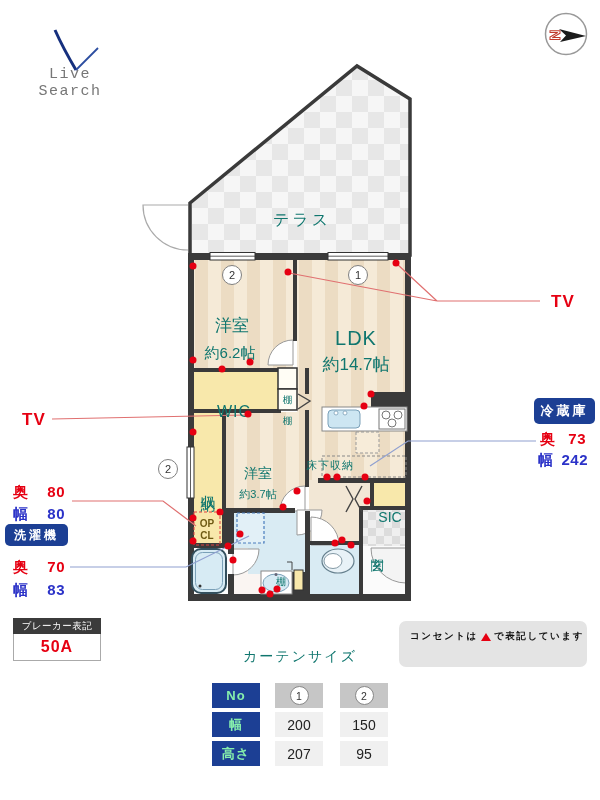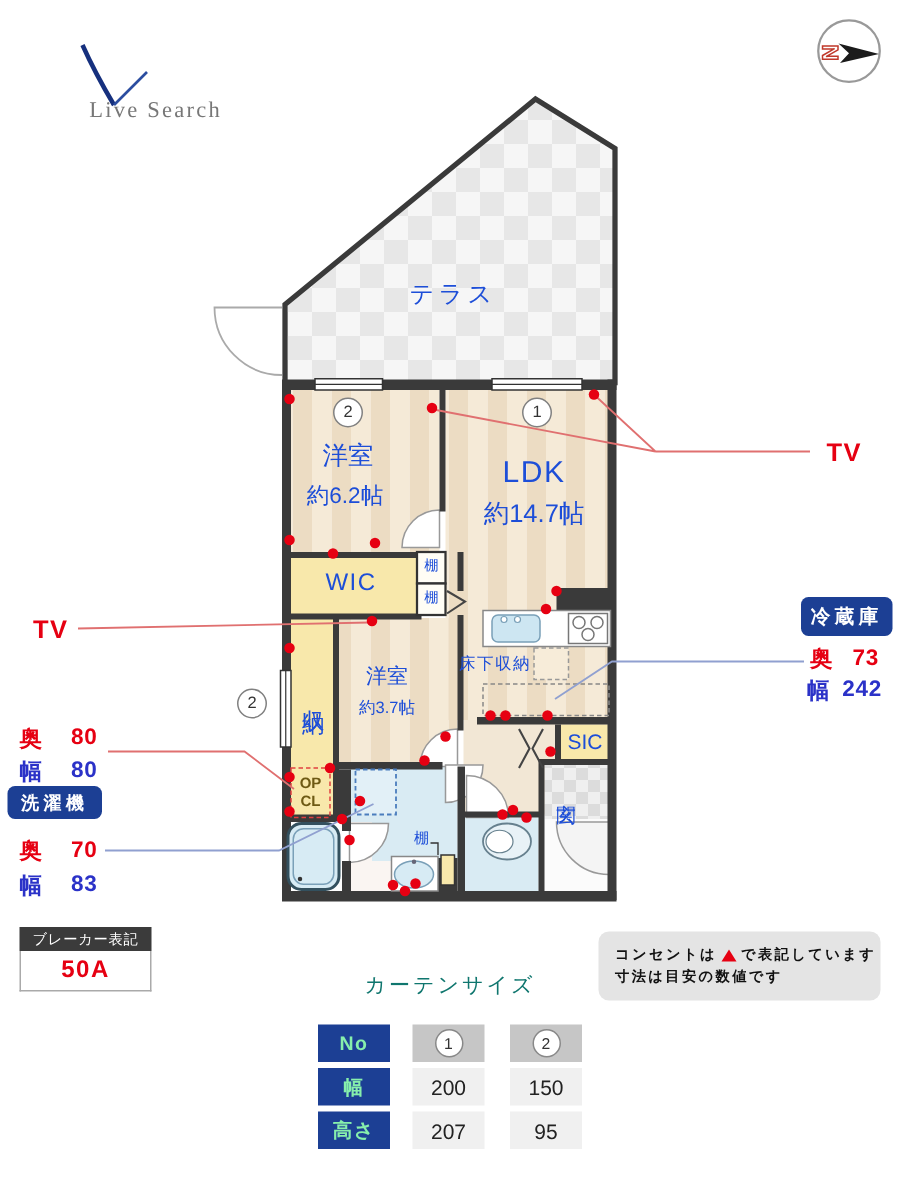--- a/index.html
+++ b/index.html
@@ -1,20 +1,20 @@
 <!DOCTYPE html>
 <html><head>
 <meta charset="utf-8">
 <style>
   html,body{margin:0;padding:0;background:#fff;}
   .canvas{position:relative;width:600px;height:800px;background:#fff;overflow:hidden;
           font-family:"Liberation Sans",sans-serif;}
   svg{position:absolute;left:0;top:0;}
-  .lbl{position:absolute;transform:translate(-50%,-50%);color:#1d4ed8;white-space:nowrap;
-       font-family:"Liberation Sans",sans-serif;line-height:1.05;text-align:center;}
+  .lbl{position:absolute;transform:translate(-50%,-50%);color:#0f766e;white-space:nowrap;
+       font-family:"Liberation Sans",sans-serif;line-height:1.05;text-align:center;margin-top:22px;}
   .vert{writing-mode:vertical-rl;letter-spacing:2px;}
   .circle-num{position:absolute;width:18px;height:18px;border:1.2px solid #808080;border-radius:50%;
        background:#fff;display:flex;align-items:center;justify-content:center;font-size:11px;color:#333;}
   .outlet{position:absolute;width:7px;height:7px;border-radius:50%;background:#e60012;
        transform:translate(-50%,-50%);}
   .tag{position:absolute;background:#1c3f94;color:#fff;border-radius:5px;display:flex;
        align-items:center;justify-content:center;font-weight:bold;letter-spacing:3px;}
   .dim-row{position:absolute;width:52px;display:flex;justify-content:space-between;
        font-size:15px;font-weight:bold;letter-spacing:0.5px;}
   .red{color:#e60012;} .blue{color:#2b32c8;}
@@ -33,22 +33,22 @@
   .tc{position:absolute;width:48px;height:25px;display:flex;align-items:center;justify-content:center;
        font-size:14px;color:#222;background:#f0f0f0;}
   .tc.navy{background:#1c3f94;color:#86efac;font-size:13px;font-weight:bold;letter-spacing:1px;}
   .tc.hdr{background:#c6c6c6;}
   .tc .cn{width:17px;height:17px;border:1px solid #888;border-radius:50%;background:#fff;display:flex;
        align-items:center;justify-content:center;font-size:10.5px;color:#333;}
   .curtain-title{position:absolute;left:300px;top:657px;transform:translate(-50%,-50%);
        font-size:14px;letter-spacing:2px;color:#0f766e;}
   .footer{position:absolute;right:8px;top:777px;font-size:10px;letter-spacing:2.5px;color:#333;}
   .logo{position:absolute;left:18px;top:20px;width:110px;height:66px;}
-  .logo .brand{position:absolute;left:2px;top:46px;width:100px;text-align:right;
-       font-family:Liberation Serif, serif;font-size:15px;color:#777;letter-spacing:1.5px;margin-left:28px;}
+  .logo .brand{position:absolute;left:2px;top:46px;width:100px;text-align:center;
+       font-family:Liberation Mono, monospace;font-size:15px;color:#777;letter-spacing:1.5px;}
   .opcl{position:absolute;left:207px;top:529px;transform:translate(-50%,-50%);font-size:10px;
        font-weight:bold;color:#6e5a14;text-align:center;line-height:1.15;}
 </style>
 </head>
 <body>
 
 <div class="canvas" id="plan-canvas">
 
   <svg width="600" height="800" viewBox="0 0 600 800">
     <defs>
@@ -257,21 +257,20 @@
     <div class="hd">ブレーカー表記</div>
     <div class="bd">50A</div>
   </div>
 
   <div class="note">
     <div class="ln">
       <span>コンセントは</span>
       <span class="tri"></span>
       <span>で表記しています</span>
     </div>
-    <div class="ln">寸法は目安の数値です</div>
   </div>
 
   <div class="curtain-title">カーテンサイズ</div>
   <div class="tc navy" style="left:212px;top:683px">No</div>
   <div class="tc hdr" style="left:275px;top:683px">
     <span class="cn">1</span>
   </div>
   <div class="tc hdr" style="left:340px;top:683px">
     <span class="cn">2</span>
   </div>

